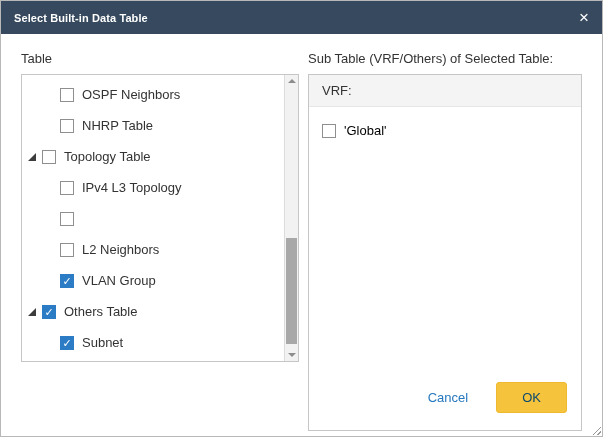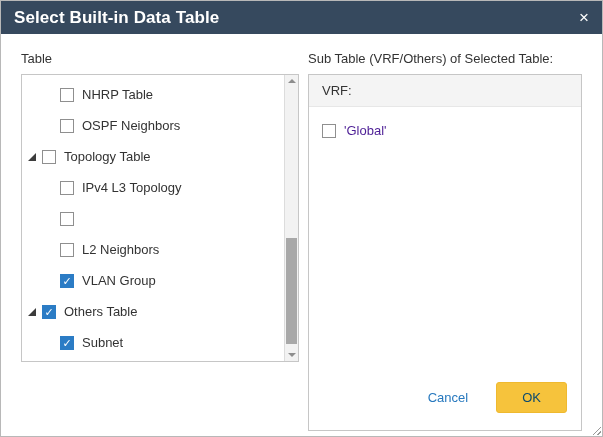--- a/index.html
+++ b/index.html
@@ -6,21 +6,21 @@
   body{font-family:"Liberation Sans","DejaVu Sans",sans-serif;}
   .dialog{
     position:relative;width:601px;height:435px;background:#fff;
     border:1px solid #b8b8b8;box-sizing:content-box;overflow:hidden;
   }
   
   .titlebar{
     height:33px;background:#36495e;color:#fff;display:flex;
     align-items:center;justify-content:space-between;padding:0 13px;
   }
-  .title{font-size:17px;font-weight:700;letter-spacing:.1px;}
+  .title{font-size:11px;font-weight:700;letter-spacing:.1px;}
   .close{font-size:17px;line-height:1;cursor:pointer;font-weight:400;}
   
   .body{display:flex;padding:15px 20px 0 20px;gap:9px;}
   .col-left{width:278px;flex:none;}
   .col-right{flex:1;min-width:0;}
   .section-label{font-size:13px;color:#333;margin:2px 0 8px 0;}
   .listbox{
     position:relative;height:288px;border:1px solid #c6c6c6;background:#fff;
     overflow:hidden;box-sizing:border-box;
   }
@@ -59,21 +59,21 @@
     background:#a8a8a8;cursor:pointer;
   }
   
   .panel{
     height:357px;border:1px solid #c6c6c6;background:#fff;box-sizing:border-box;
   }
   .panel-header{
     height:31px;line-height:31px;background:#f4f4f4;border-bottom:1px solid #e7e7e7;
     padding-left:13px;font-size:13px;color:#333;
   }
-  .vrf-row{display:flex;align-items:center;padding:16px 0 0 13px;font-size:13px;color:#4c1d95;}
+  .vrf-row{display:flex;align-items:center;padding:16px 0 0 13px;font-size:13px;color:#000000;}
   
   .footer{
     position:absolute;right:35px;bottom:23px;display:flex;align-items:center;gap:28px;
   }
   .cancel{color:#2678be;font-size:13px;cursor:pointer;text-decoration:none;}
   .ok{
     background:#f6c33c;border:1px solid #efb92f;border-radius:3px;
     padding:7px 25px;font-size:13px;color:#0c4a6e;cursor:pointer;
     font-family:"Liberation Sans","DejaVu Sans",sans-serif;
   }
@@ -94,26 +94,26 @@
   </div>
 
   <div class="body">
     <div class="col-left">
       <div class="section-label">Table</div>
       <div class="listbox">
         <div class="tree" id="tree">
             <div class="tree-row" style="padding-left: 38px;">
 
     <span class="checkbox"></span>
-    <span class="tree-label">NHRP Table</span>
+    <span class="tree-label">OSPF Neighbors</span>
   </div>
             <div class="tree-row" style="padding-left: 38px;">
 
     <span class="checkbox"></span>
-    <span class="tree-label">OSPF Neighbors</span>
+    <span class="tree-label">NHRP Table</span>
   </div>
             <div class="tree-row" style="padding-left: 6px;">
     <span class="caret"></span>
     <span class="checkbox"></span>
     <span class="tree-label">Topology Table</span>
   </div>
             <div class="tree-row" style="padding-left: 38px;">
 
     <span class="checkbox"></span>
     <span class="tree-label">IPv4 L3 Topology</span>

